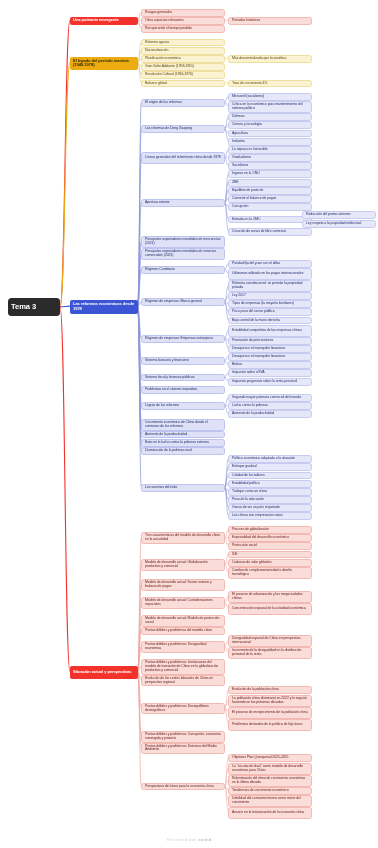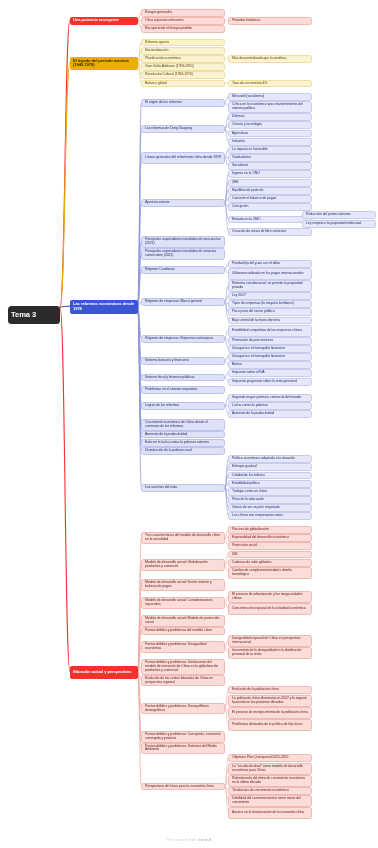--- a/index.html
+++ b/index.html
@@ -158,21 +158,21 @@
       <path d="M225,707.8249124835054 C226.5,707.8249124835054 226.5,711.9192121879668 228,711.9192121879668" fill="none" stroke="#f0a8a2" stroke-width="0.55" stroke-linecap="round"></path>
       <path d="M225,707.8249124835054 C226.5,707.8249124835054 226.5,723.879690720525 228,723.879690720525" fill="none" stroke="#f0a8a2" stroke-width="0.55" stroke-linecap="round"></path>
       <path d="M225,785.8904435259603 C226.5,785.8904435259603 226.5,757.8751867563823 228,757.8751867563823" fill="none" stroke="#f0a8a2" stroke-width="0.55" stroke-linecap="round"></path>
       <path d="M225,785.8904435259603 C226.5,785.8904435259603 226.5,767.9497257271229 228,767.9497257271229" fill="none" stroke="#f0a8a2" stroke-width="0.55" stroke-linecap="round"></path>
       <path d="M225,785.8904435259603 C226.5,785.8904435259603 226.5,779.9102042596811 228,779.9102042596811" fill="none" stroke="#f0a8a2" stroke-width="0.55" stroke-linecap="round"></path>
       <path d="M225,785.8904435259603 C226.5,785.8904435259603 226.5,789.9847432304217 228,789.9847432304217" fill="none" stroke="#f0a8a2" stroke-width="0.55" stroke-linecap="round"></path>
       <path d="M225,785.8904435259603 C226.5,785.8904435259603 226.5,800.0592822011622 228,800.0592822011622" fill="none" stroke="#f0a8a2" stroke-width="0.55" stroke-linecap="round"></path>
       <path d="M225,785.8904435259603 C226.5,785.8904435259603 226.5,812.0197607337205 228,812.0197607337205" fill="none" stroke="#f0a8a2" stroke-width="0.55" stroke-linecap="round"></path>
     </svg>
   <div id="nodes">
-      <div class="node root" style="left: 8px; top: 298px; width: 52px; height: 18px; margin-top: 8px;">
+      <div class="node root" style="left: 8px; top: 298px; width: 52px; height: 18px;">
         <span>Tema 3</span>
       </div>
       <div class="node b-red" style="left: 70px; top: 16.572px; width: 68px; min-height: 8.402px;">
         <span>Una potencia emergente</span>
       </div>
       <div class="node t-red" style="left: 141px; top: 8.70668px; width: 84px; min-height: 7.67px;">
         <span>Rasgos generales</span>
       </div>
       <div class="node t-red" style="left: 141px; top: 16.8953px; width: 84px; min-height: 7.67px;">
         <span>Otros aspectos relevantes</span>

